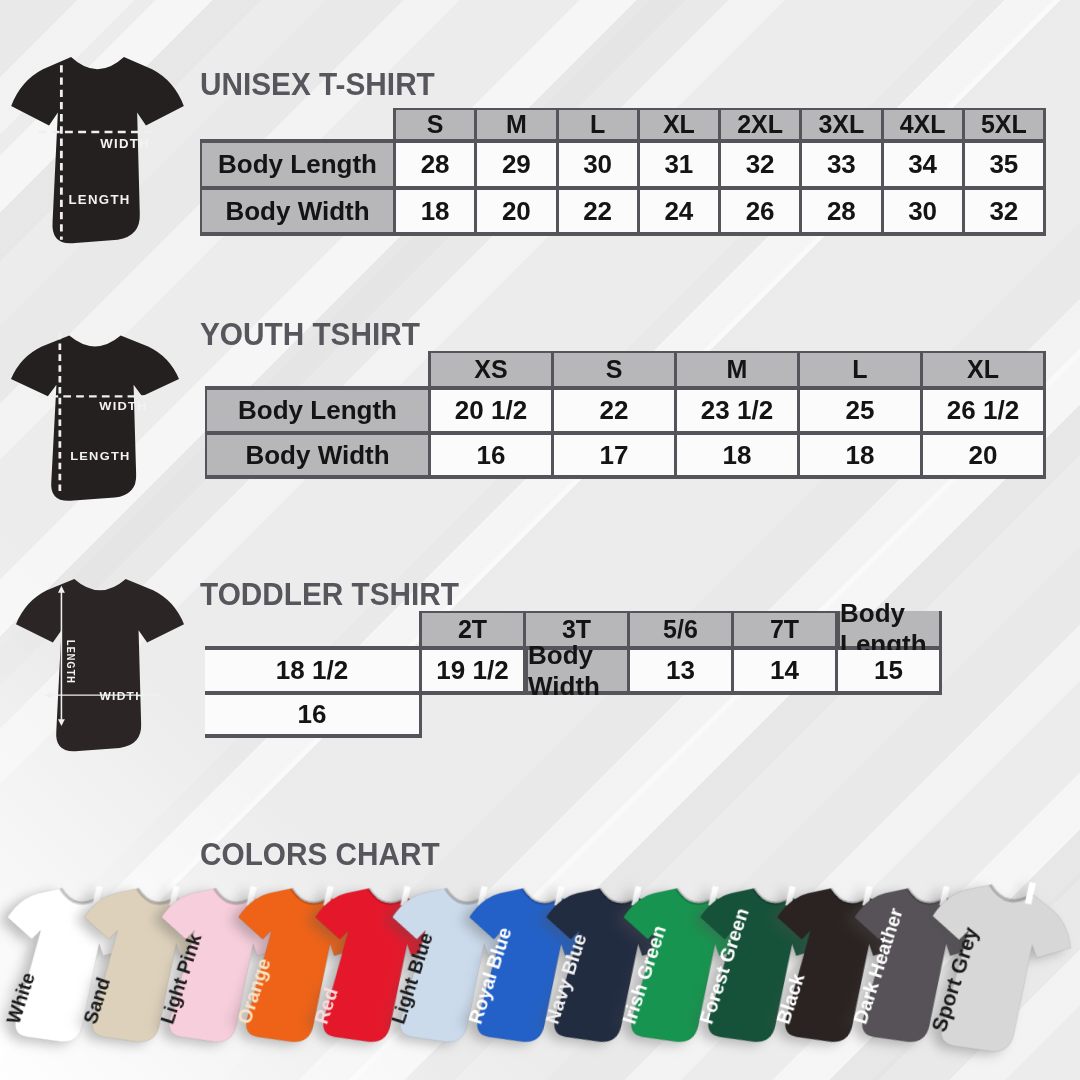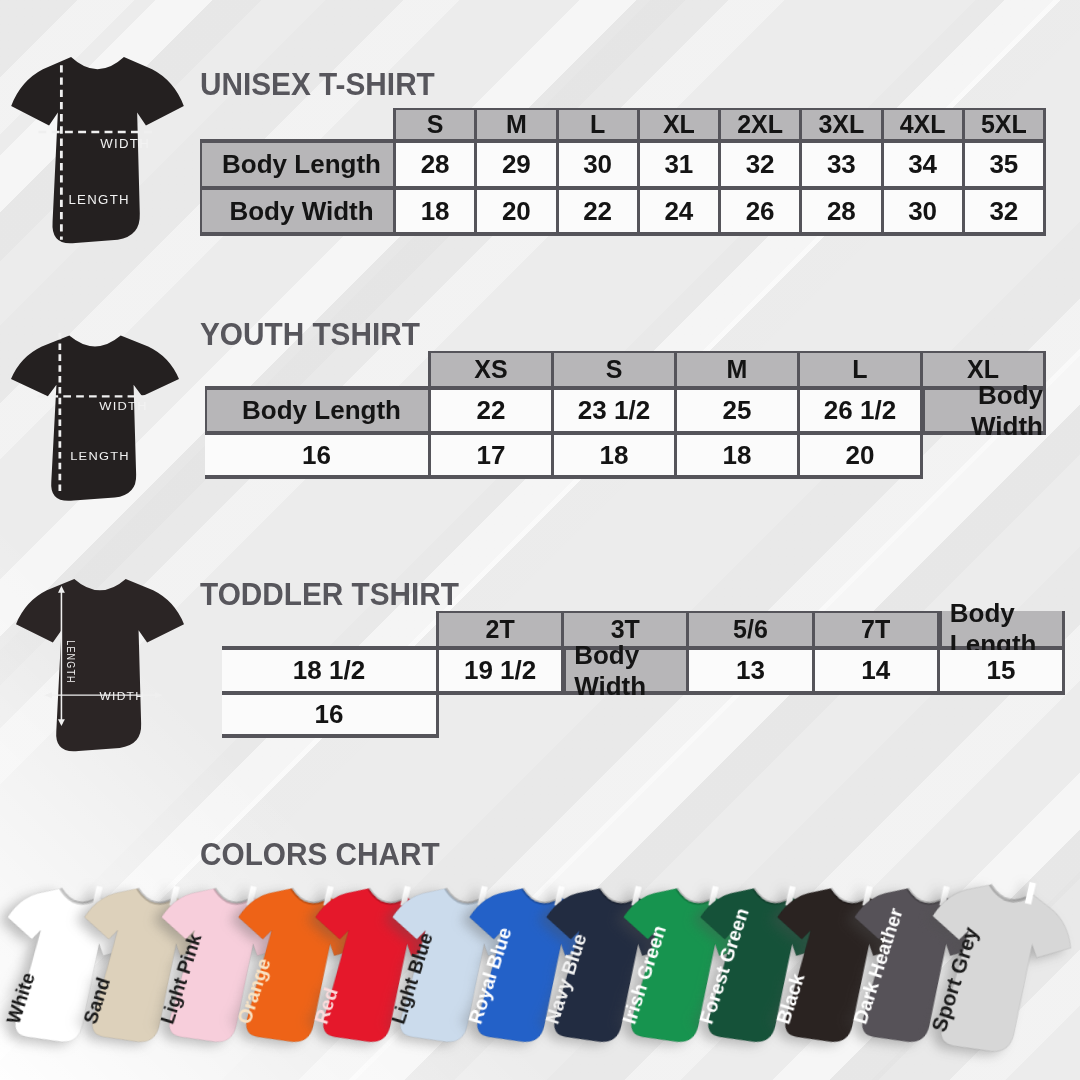--- a/index.html
+++ b/index.html
@@ -34,33 +34,33 @@
   
   .size-table{position:absolute;display:grid;}
   .size-table .cell{
     border-right:3px solid var(--bd);
     border-bottom:4px solid var(--bd);
     display:flex;align-items:center;justify-content:center;
     font-weight:bold;color:#141414;
   }
   .size-table .corner{background:transparent;}
   .size-table .hd{background:var(--grey);border-top:2px solid var(--bd);font-size:25px;}
-  .size-table .lab{background:var(--grey);border-left:2px solid var(--bd);font-size:26px;padding-left:8px;}
+  .size-table .lab{background:var(--grey);border-left:2px solid var(--bd);font-size:26px;}
   .size-table .val{background:var(--cellbg);font-size:26px;}
   .t-unisex{left:200px;top:108px;width:846px;
     grid-template-columns:196px repeat(8,1fr);
     grid-template-rows:35px 47px 46px;}
   .t-youth{left:205px;top:351px;width:841px;
     grid-template-columns:226px repeat(5,1fr);
-    grid-template-rows:39px 45px 44px;text-align:right;}
-  .t-toddler{left:222px;top:611px;width:843px;
+    grid-template-rows:39px 45px 44px;}
+  .t-toddler{left:205px;top:611px;width:737px;
     grid-template-columns:217px repeat(5,1fr);
     grid-template-rows:39px 45px 43px;}
   
-  .diagram{position:absolute;}
+  .diagram{position:absolute;font-weight:bold;}
   .diagram svg{width:100%;height:100%;overflow:visible;}
   .dtee{fill:#242020;}
   .dtee.toddler{fill:#2b2525;}
   .dash{stroke:#efefef;stroke-width:3.2;stroke-dasharray:9 6;fill:none;}
   .thin{stroke:#efefef;stroke-width:1.8;fill:none;}
   .arrow{fill:#efefef;}
   .dlabel{fill:#f2f2f2;font-size:15px;letter-spacing:1.5px;font-family:"Liberation Sans",sans-serif;}
   .dlabel.small{font-size:12px;}
   .dlabel.mid{font-size:14px;}
   
@@ -134,20 +134,21 @@
 
   <div class="size-table t-youth">
     <div class="cell corner"></div>
     <div class="cell hd">XS</div>
     <div class="cell hd">S</div>
     <div class="cell hd">M</div>
     <div class="cell hd">L</div>
     <div class="cell hd">XL</div>
 
     <div class="cell lab">Body Length</div>
+    <div class="cell val">20 1/2</div>
     <div class="cell val">22</div>
     <div class="cell val">23 1/2</div>
     <div class="cell val">25</div>
     <div class="cell val">26 1/2</div>
 
     <div class="cell lab">Body Width</div>
     <div class="cell val">16</div>
     <div class="cell val">17</div>
     <div class="cell val">18</div>
     <div class="cell val">18</div>

